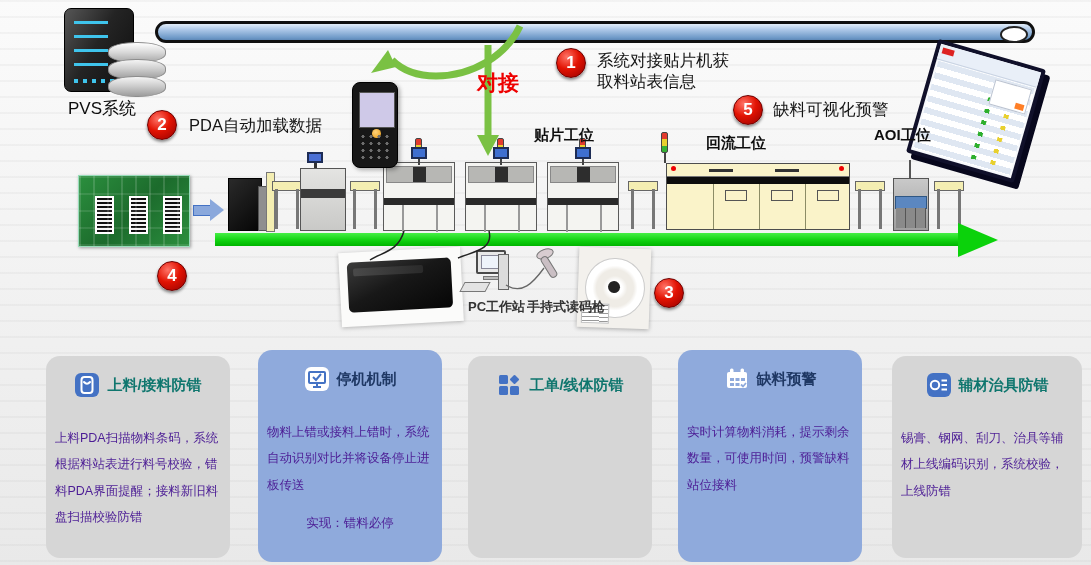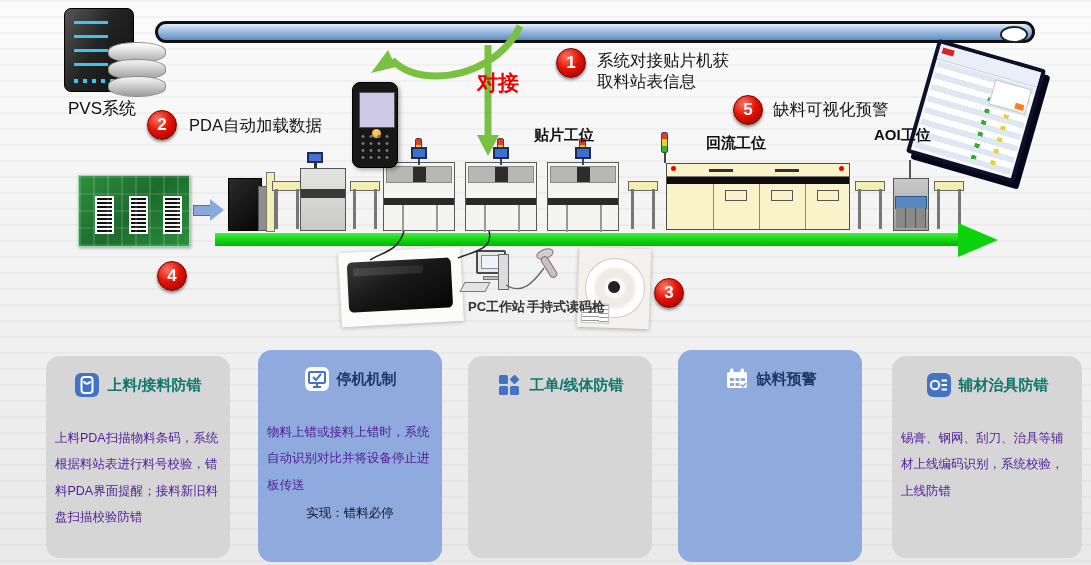--- a/index.html
+++ b/index.html
@@ -145,21 +145,21 @@
 
   
   .card{top:356px;height:202px;width:184px;border-radius:14px;padding:13px 9px;z-index:7;}
   .card.blue{top:350px;height:212px;background:#8FAADC;}
   .card.gray{background:#D6D6D6;}
   .card-head{display:flex;align-items:center;justify-content:center;gap:7px;margin-top:3px;}
   .card-title{font-weight:bold;font-size:15px;white-space:nowrap;}
   .card.gray .card-title{color:#0f766e;}
   .card.blue .card-title{color:#1F3864;}
   .card-body{margin-top:27px;font-size:12.5px;color:#4c1d95;text-align:left;line-height:2.1;}
-  .card-body2{margin-top:2px;font-size:12.5px;color:#0f172a;text-align:center;line-height:2.1;}
+  .card-body2{margin-top:12px;font-size:12.5px;color:#4c1d95;text-align:center;line-height:2.1;}
   .cicon{width:26px;height:26px;flex:0 0 26px;}
 </style>
 </head>
 <body>
 
 <div class="canvas">
   <div class="bgtex"></div>
 
   <div class="abs pipe">
     <div class="pipe-end"></div>
@@ -395,20 +395,21 @@
         <rect x="16.5" y="2.5" width="3.5" height="6" rx="1.5" fill="#fff"></rect>
         <rect x="6" y="12" width="4" height="3" fill="#8FAADC"></rect>
           <rect x="11.5" y="12" width="4" height="3" fill="#8FAADC"></rect>
           <rect x="17" y="12" width="4" height="3" fill="#8FAADC"></rect>
         <rect x="6" y="17" width="4" height="3" fill="#8FAADC"></rect>
           <rect x="11.5" y="17" width="4" height="3" fill="#8FAADC"></rect>
         <path d="M17 18.5 l2 2 l3 -3.5" fill="none" stroke="#8FAADC" stroke-width="1.8"></path>
       </svg>
       <div class="card-title">缺料预警</div>
     </div>
+    <div class="card-body">实时计算物料消耗，提示剩余数量，可使用时间，预警缺料站位接料</div>
   </div>
 
   <div class="abs card gray" style="left:892px;width:190px;">
     <div class="card-head">
       <svg class="cicon" viewBox="0 0 26 26">
         <rect x="1" y="1" width="24" height="24" rx="6" fill="#4472C4"></rect>
         <circle cx="9" cy="13" r="4.2" fill="none" stroke="#fff" stroke-width="2"></circle>
         <line x1="15.5" y1="8.5" x2="21" y2="8.5" stroke="#fff" stroke-width="2"></line>
         <line x1="15.5" y1="13" x2="21" y2="13" stroke="#fff" stroke-width="2"></line>
         <line x1="15.5" y1="17.5" x2="21" y2="17.5" stroke="#fff" stroke-width="2"></line>

